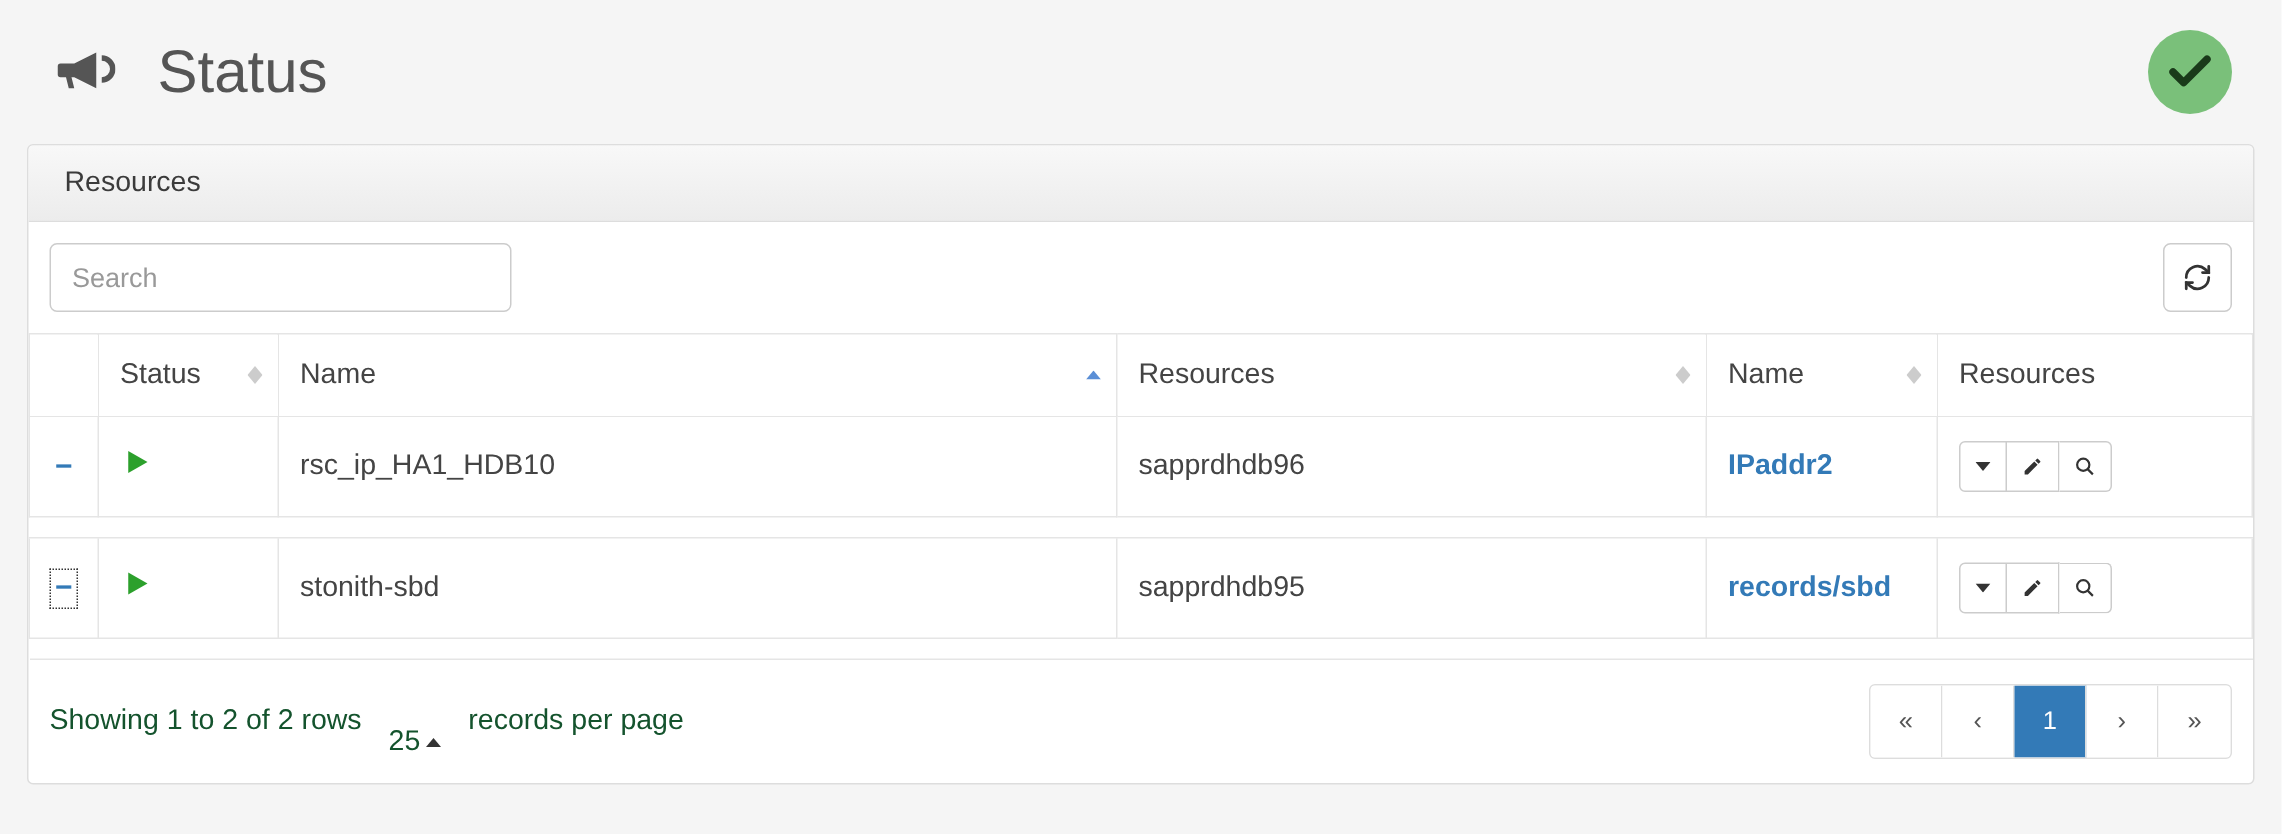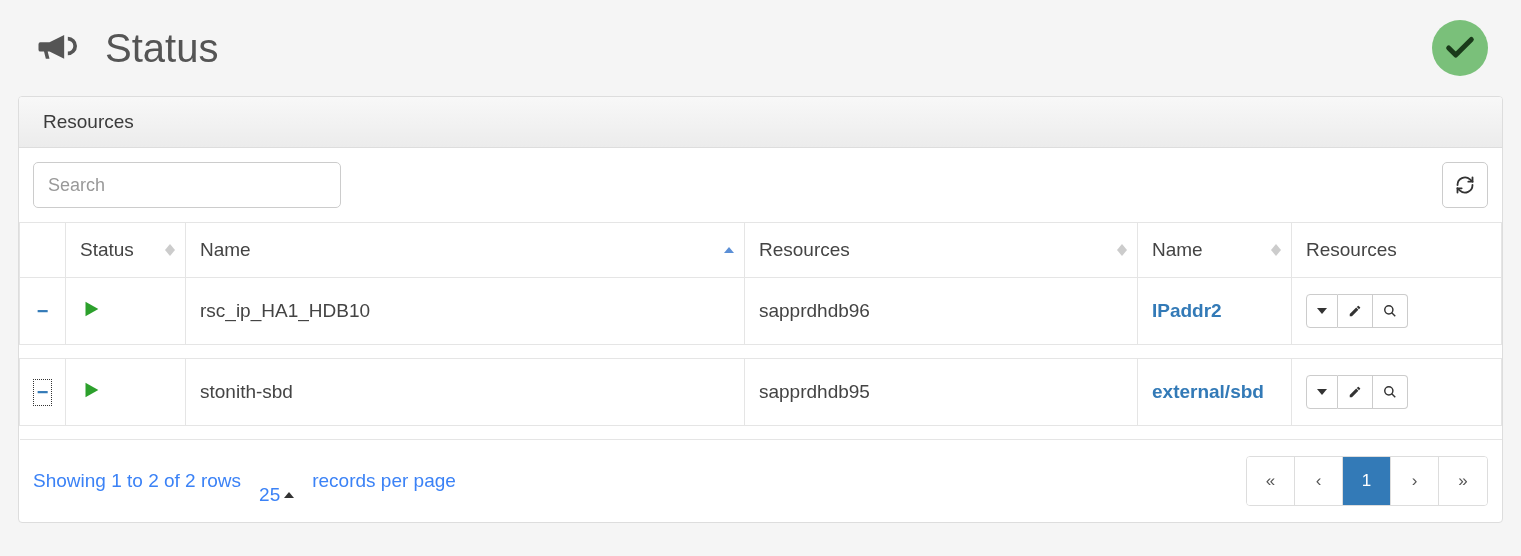--- a/index.html
+++ b/index.html
@@ -80,21 +80,21 @@
   cursor: pointer;
 }
 .btn-group button:first-child { border-radius: 4px 0 0 4px; }
 .btn-group button:last-child { border-radius: 0 4px 4px 0; }
 .btn-group button + button { border-left: none; }
 .spacer-row td { border-left: none; border-right: none; height: 14px; padding: 0; border-top:none; }
 .footer {
   display: flex; justify-content: space-between; align-items: center;
   padding: 16px 14px;
 }
-.footer-left { display: flex; align-items: center; gap: 18px; font-size: 19px; color: #3b82f6; }
+.footer-left { display: flex; align-items: center; gap: 18px; font-size: 19px; color: #14532d; }
 .pagesize { display: inline-flex; align-items: center; gap: 4px; cursor: pointer; margin-top: 28px; }
 .pagination { display: flex; border: 1px solid #ddd; border-radius: 4px; overflow: hidden; }
 .pagination button {
   border: none; background: #fff; width: 48px; height: 48px;
   border-right: 1px solid #ddd; color: #555; font-size: 17px; cursor: pointer;
   display: flex; align-items: center; justify-content: center;
 }
 .pagination button:last-child { border-right: none; }
 .pagination .active { background: #337ab7; color: #fff; }
 </style>
@@ -224,21 +224,21 @@
         <td class="col-expand"><span class="expand-minus expand-dotted">−</span></td>
         <td>
           <span class="play-icon">
             <svg width="22" height="22" viewBox="0 0 24 24" fill="currentColor">
                 <polygon points="6,4 20,12 6,20"></polygon>
               </svg>
           </span>
         </td>
         <td>stonith-sbd</td>
         <td>sapprdhdb95</td>
-        <td><a href="#" class="link">external/sbd</a></td>
+        <td><a href="#" class="link">records/sbd</a></td>
         <td>
           <div class="btn-group">
             <button>
                 <svg width="10" height="6" viewBox="0 0 10 6">
                   <polygon points="0,0 10,0 5,6" fill="#333"></polygon>
                 </svg>
               </button>
             <button>
                 <svg width="14" height="14" viewBox="0 0 24 24" fill="#333">
                   <path d="M3 17.25V21h3.75L17.81 9.94l-3.75-3.75L3 17.25zM20.71 7.04a1 1 0 0 0 0-1.41l-2.34-2.34a1 1 0 0 0-1.41 0L15.13 5.12l3.75 3.75 1.83-1.83z"></path>

